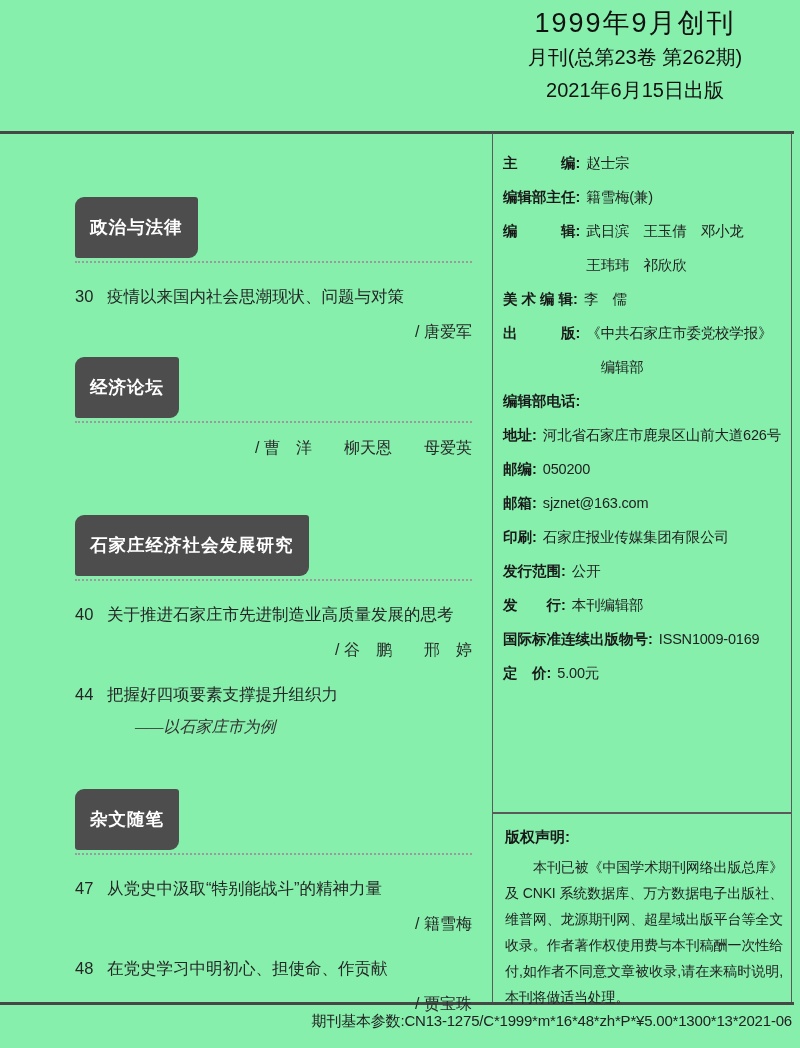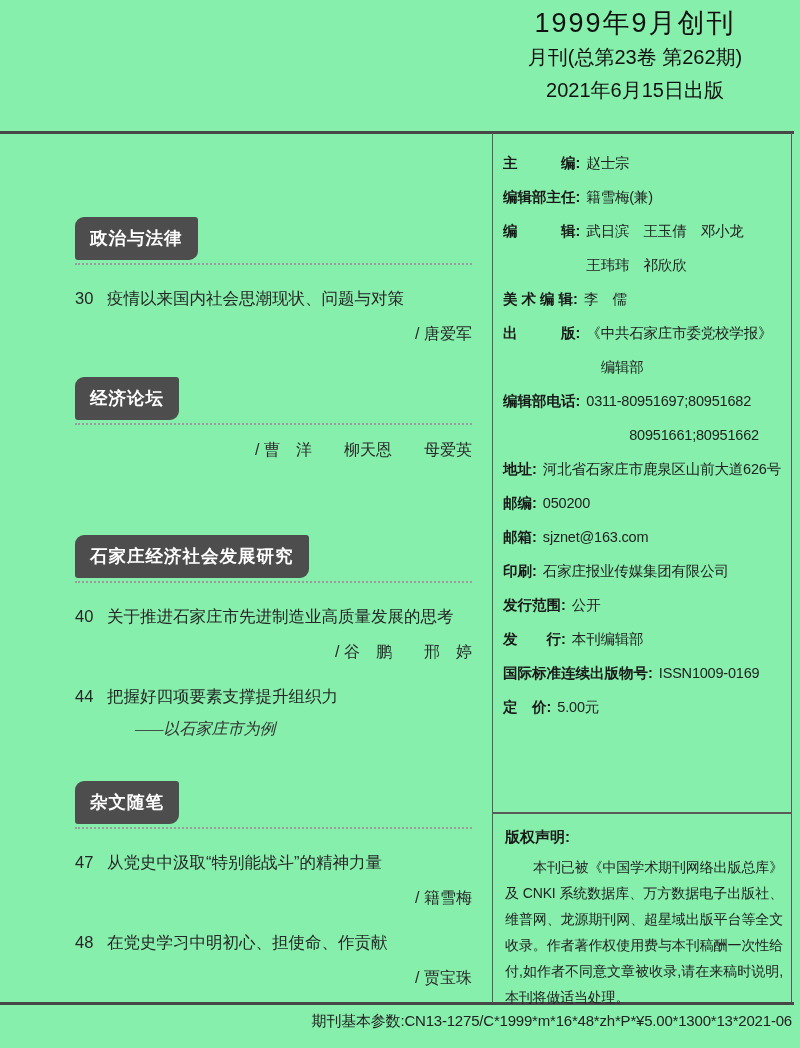--- a/index.html
+++ b/index.html
@@ -25,25 +25,25 @@
   .mast-label{font-weight:bold;white-space:pre;flex-shrink:0;color:#191919;}
   .mast-value{white-space:pre-wrap;margin-left:6px;letter-spacing:-0.2px;color:#222;}
   .mast-divider{position:absolute;top:679px;left:0;width:100%;height:1.5px;background:#5a5a5a;}
   
   .copyright{position:absolute;top:681px;left:0;right:0;bottom:0;padding:14px 8px 0 12px;}
   .cr-title{font-weight:bold;font-size:15px;margin-bottom:7px;color:#191919;}
   .cr-body{font-size:14px;line-height:26px;text-indent:2em;text-align:justify;color:#222;letter-spacing:-0.2px;}
   
   .toc{position:absolute;top:133px;left:75px;width:397px;}
   .toc-section{position:absolute;left:0;width:397px;}
-  .sec-1{top:64px;} .sec-2{top:224px;} .sec-3{top:382px;} .sec-4{top:628px;}
+  .sec-1{top:64px;} .sec-2{top:224px;} .sec-3{top:382px;} .sec-4{top:656px;}
   .badge{
-    display:inline-block;height:27px;line-height:27px;padding:8px 15px;
+    display:inline-block;height:27px;line-height:27px;padding:17px 15px;
     font-size:17.5px;font-weight:bold;color:#fff;background:#4d4d4d;
-    border-radius:9px 3px 9px 3px;letter-spacing:1px;margin-top:20px;
+    border-radius:9px 3px 9px 3px;letter-spacing:1px;
   }
   .dotline{border-top:2px dotted #9b9b9b;margin-top:3px;width:100%;}
   .item-line{margin-top:22px;font-size:16.5px;line-height:22px;color:#262626;display:flex;}
   .num{display:inline-block;width:32px;flex-shrink:0;}
   .ititle{flex:1;}
   .subtitle{
     margin:12px 0 0 60px;font-size:16px;font-style:italic;
     font-family:"Liberation Serif","DejaVu Serif",serif;color:#333;
   }
   .authors{margin-top:15px;text-align:right;font-size:16px;color:#2a2a2a;white-space:pre;}
@@ -148,22 +148,20 @@
           <span class="mast-label">美 术 编 辑:</span>
           <span class="mast-value">李　儒</span>
         </div>
       <div class="mast-row">
           <span class="mast-label">出　　　版:</span>
           <span class="mast-value">《中共石家庄市委党校学报》
 　编辑部</span>
         </div>
       <div class="mast-row">
           <span class="mast-label">编辑部电话:</span>
-          <span class="mast-value">0311-80951697;80951682
-　　　80951661;80951662</span>
         </div>
       <div class="mast-row">
           <span class="mast-label">地址:</span>
           <span class="mast-value">河北省石家庄市鹿泉区山前大道626号</span>
         </div>
       <div class="mast-row">
           <span class="mast-label">邮编:</span>
           <span class="mast-value">050200</span>
         </div>
       <div class="mast-row">

